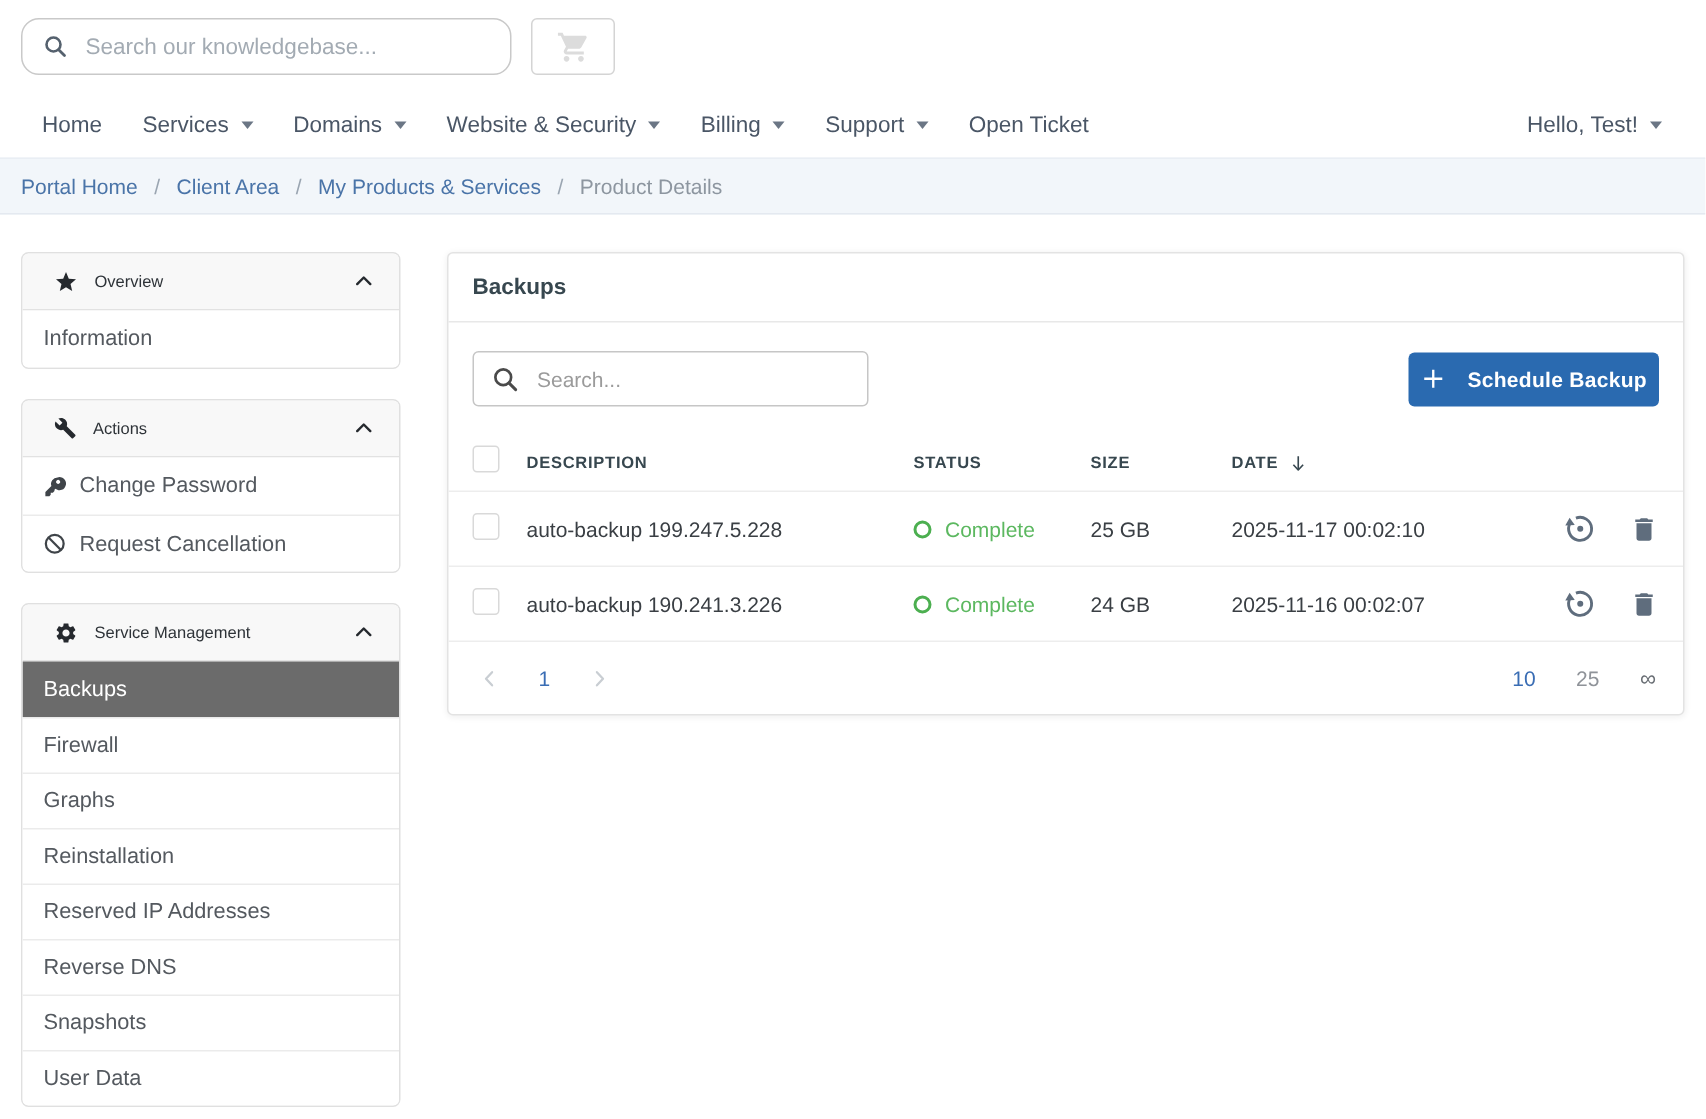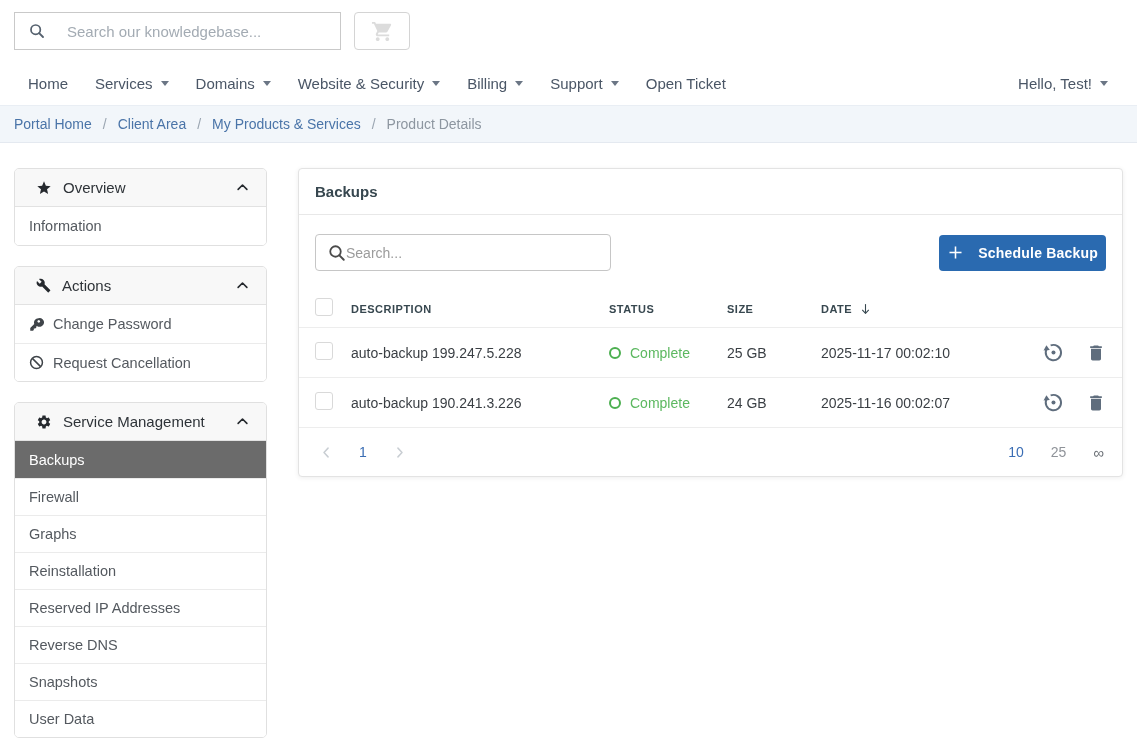--- a/index.html
+++ b/index.html
@@ -7,22 +7,22 @@
     font-family:"Liberation Sans", sans-serif; }
   a { text-decoration:none; }
 
   
   .topbar { height:62px; display:flex; justify-content:space-between;
     align-items:center; padding:0 14px; background:#fff; }
   .logo { display:flex; align-items:center; cursor:pointer; }
   .logo-txt { font-size:40px; font-weight:bold; color:#16395e; letter-spacing:-2px; line-height:1; }
   .logo-gears { width:48px; height:50px; margin:0 -3px 0 -1px; }
   .topbar-right { display:flex; align-items:center; gap:13px; }
-  .kb-search { width:327px; height:38px; border:1px solid #c9c9c9; border-radius:0;
-    display:flex; align-items:center; padding:0 10px 0 14px; gap:22px; background:#fff; }
+  .kb-search { width:327px; height:38px; border:1px solid #c9c9c9; border-radius:12px;
+    display:flex; align-items:center; padding:0 10px 0 14px; gap:12px; background:#fff; }
   .kb-search svg { flex:none; }
   .kb-search input { border:none; outline:none; flex:1; font-size:15px; color:#444;
     font-family:"Liberation Sans", sans-serif; }
   .kb-search input::placeholder { color:#a3abb3; }
   .cart-btn { width:56px; height:38px; border:1px solid #d4d4d4; border-radius:4px;
     background:#fff; display:flex; align-items:center; justify-content:center; cursor:pointer; }
 
   
   .mainnav { height:43px; display:flex; justify-content:space-between; align-items:center;
     padding:0 29px 0 28px; background:#fff; }
@@ -40,40 +40,40 @@
   .bc-current { color:#8d96a0; }
 
   
   .content { display:flex; align-items:flex-start; gap:31px; padding:25px 14px 0; }
 
   
   .sidebar { width:253px; flex:none; }
   .panel { border:1px solid #e0e0e0; border-radius:5px; margin-bottom:20px;
     background:#fff; overflow:hidden; }
   .panel-header { background:#f8f8f8; height:38px; display:flex; align-items:center;
-    gap:11px; padding:0 16px 0 21px; font-size:15px; font-weight:500; color:#2e3338;
+    gap:11px; padding:0 16px 0 21px; font-size:11px; font-weight:500; color:#2e3338;
     border-bottom:1px solid #e2e2e2; cursor:pointer; }
   .panel-header .hicon { display:flex; }
   .panel-header .chev { margin-left:auto; display:flex; }
   .panel-item { display:flex; align-items:center; gap:9px; height:38px; padding:0 14px;
     font-size:14.5px; color:#54595f; background:#fff; }
   .panel-item + .panel-item { border-top:1px solid #ebebeb; }
   .svc .panel-item { height:37px; }
   .panel-item.active { background:#6b6b6b; color:#fff; }
   .panel-item .iicon { display:flex; }
 
   
   .main-col { flex:1; }
   .card { background:#fff; border:1px solid #e3e3e3; border-radius:4px;
     box-shadow:0 1px 5px rgba(0,0,0,0.07); }
   .card-header { padding:14px 16px; font-size:15px; font-weight:bold; color:#37474f;
     border-bottom:1px solid #e8e8e8; }
   .toolbar { padding:19px 16px; display:flex; justify-content:space-between; align-items:center; }
-  .tsearch { width:296px; height:37px; border:1px solid #c6c6c6; border-radius:4px;
-    display:flex; align-items:center; padding:0 8px 0 12px; }
+  .tsearch { width:264px; height:37px; border:1px solid #c6c6c6; border-radius:4px;
+    display:flex; align-items:center; padding:0 8px 0 12px; gap:12px; }
   .tsearch input { border:none; outline:none; flex:1; font-size:14px; color:#444;
     font-family:"Liberation Sans", sans-serif; }
   .tsearch input::placeholder { color:#9b9b9b; }
   .schedule-btn { background:#2a6ab0; border:none; color:#fff; height:36px; border-radius:4px;
     font-size:14px; font-weight:bold; padding:0 8px; display:flex; align-items:center;
     gap:14px; cursor:pointer; font-family:"Liberation Sans", sans-serif; letter-spacing:.2px; }
 
   .grid-row { display:grid; grid-template-columns:36px 258px 118px 94px 1fr 86px;
     align-items:center; padding:0 16px; }
   .table-head { height:37px; }

